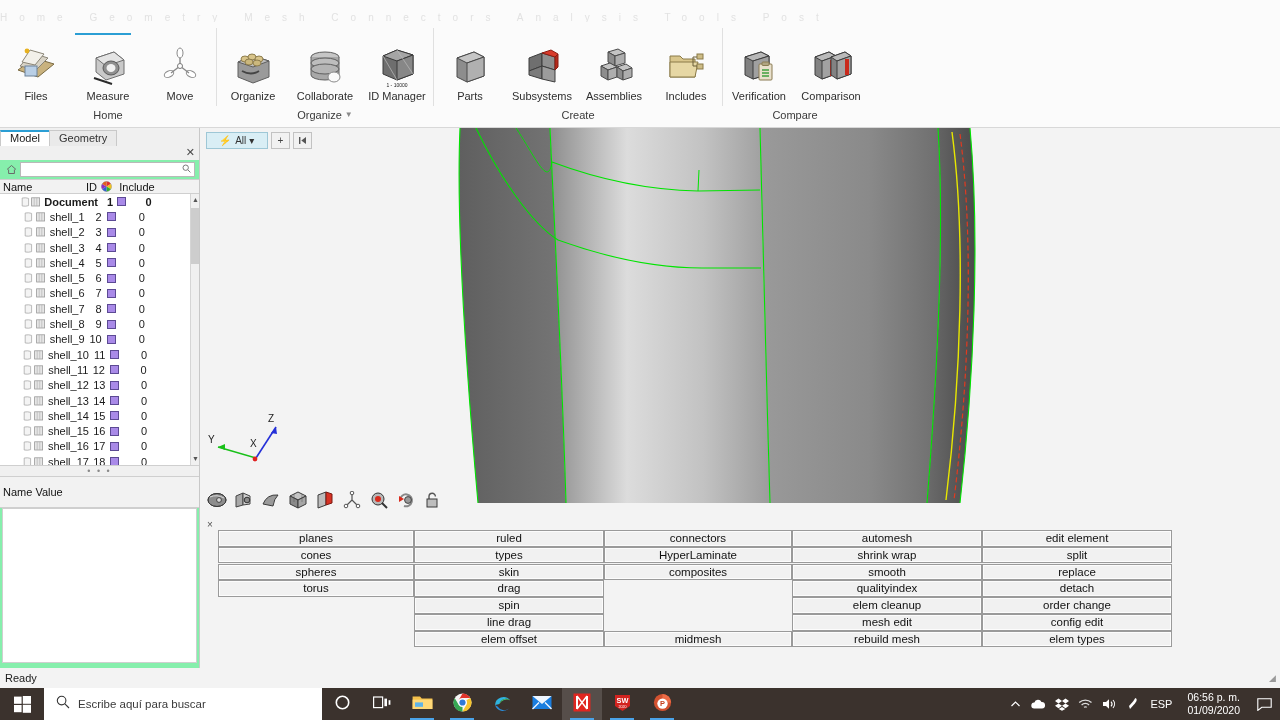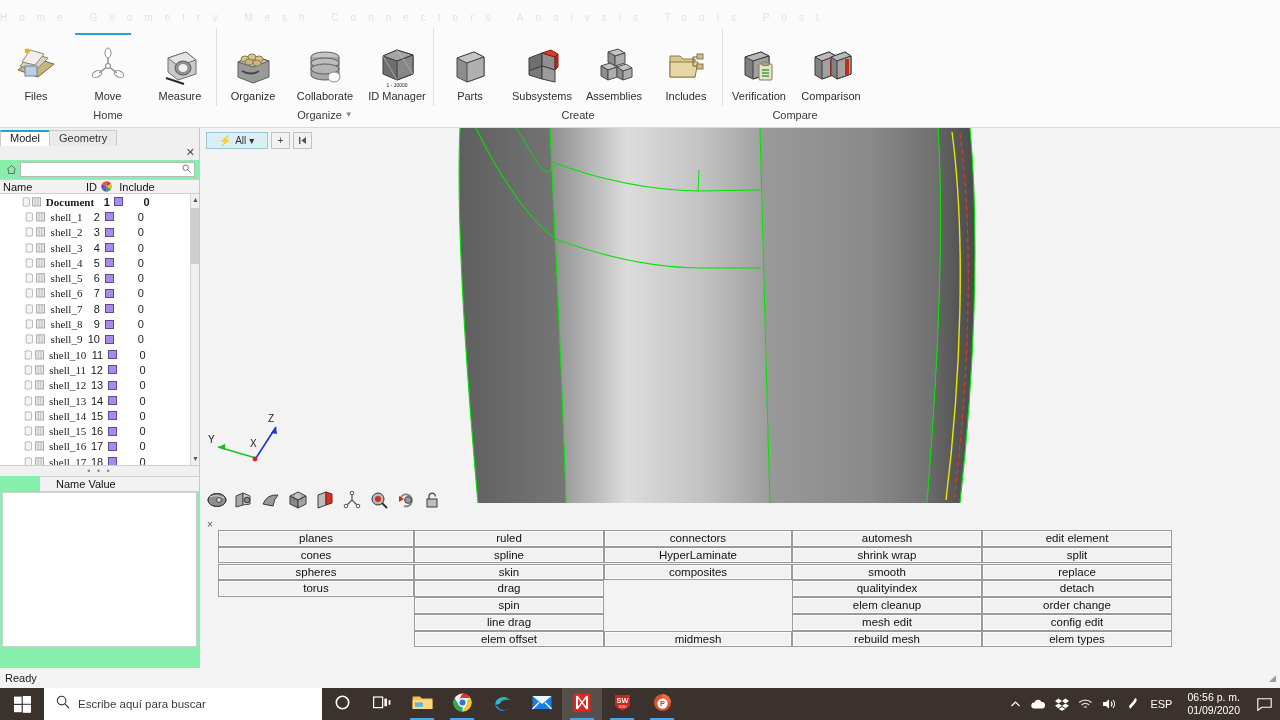--- a/index.html
+++ b/index.html
@@ -87,41 +87,41 @@
   .th-pad { width: 40px; }
   .tree-body {
     position: relative; height: 272px; background: #ffffff; overflow: hidden;
     border-bottom: 1px solid #cfcfcf;
   }
   .trow { display: flex; align-items: center; height: 15.3px; font-size: 11px; color: #1a1a1a; }
   .trow.root { font-weight: bold; }
   .t-ind { width: 24px; }
   .t-ico1 { width: 12px; display: flex; justify-content: center; }
   .t-ico2 { width: 13px; display: flex; justify-content: center; }
-  .t-name { flex: 1; padding-left: 3px; font-family: Liberation Serif, serif; }
+  .t-name { flex: 1; padding-left: 3px; }
   .t-id { width: 18px; text-align: right; }
   .t-sw { width: 20px; display: flex; justify-content: center; }
   .sw {
     width: 9px; height: 9px; background: #a98ae8; border: 1px solid #5c4a94;
   }
   .t-inc { width: 44px; text-align: center; }
   .t-pad { width: 38px; }
   .vscroll {
     position: absolute; right: 0; top: 0; width: 9px; height: 100%;
     background: #f0f0f0; border-left: 1px solid #d5d5d5;
   }
   .vscroll .thumb { position:absolute; left:0; top: 14px; width: 9px; height: 56px; background: #cdcdcd; }
   .vscroll .ar { position: absolute; left: 0; width: 9px; height: 12px; font-size: 7px; text-align: center; color:#555; line-height: 12px;}
   .splitter {
     height: 10px; background: #f0f0f0; display: flex; align-items: center; justify-content: center;
     font-size: 9px; color: #8a8a8a; letter-spacing: 2px;
   }
   .nv-head {
-    height: 16px; background: #f2f2f2; border: 1px solid #cfcfcf; border-left:none; border-right:none;
-    font-size: 11px; color: #111; display: flex; align-items: center; padding-left: 16px; margin-left: 40px;
+    height: 32px; background: #f2f2f2; border: 1px solid #cfcfcf; border-left:none; border-right:none;
+    font-size: 11px; color: #111; display: flex; align-items: center; padding-left: 3px;
   }
   .nv-body { height: 155px; background: #ffffff; border: 1px solid #cfcfcf; margin: 0 2px; }
 
   
   #viewport {
     position: absolute; left: 200px; top: 128px; width: 1080px; height: 393px;
     background: #f3f3f3; overflow: hidden;
   }
   #vp-toolbar {
     position: absolute; left: 0; top: 0; width: 1080px; height: 24px;
@@ -222,41 +222,41 @@
                 <polygon points="8,18 16,6 30,10 21,21" fill="#f2f0ea" stroke="#8a8577" stroke-width="1"></polygon>
                 <rect x="11" y="22" width="12" height="10" fill="#b9cfe6" stroke="#6d8299" stroke-width="1"></rect>
                 <circle cx="13" cy="7" r="2.4" fill="#e8b220"></circle>
               </svg>
             </div>
             <div class="lbl">Files</div>
           </div>
           <div class="ritem">
             <div class="ico">
               <svg width="44" height="44" viewBox="0 0 44 44">
+                <polygon points="10,14 28,8 38,16 38,30 20,36 10,28" fill="#c9c9c9" stroke="#6f6f6f" stroke-width="1"></polygon>
+                <polygon points="10,14 28,8 38,16 20,22" fill="#e4e4e4" stroke="#6f6f6f" stroke-width="1"></polygon>
+                <ellipse cx="25" cy="24" rx="8" ry="7" fill="#8f8f8f" stroke="#5a5a5a"></ellipse>
+                <ellipse cx="25" cy="24" rx="4.5" ry="4" fill="#f0f0f0"></ellipse>
+                <line x1="8" y1="34" x2="26" y2="40" stroke="#2a2a2a" stroke-width="2"></line>
+              </svg>
+            </div>
+            <div class="lbl">Measure</div>
+          </div>
+          <div class="ritem">
+            <div class="ico">
+              <svg width="44" height="44" viewBox="0 0 44 44">
                 <ellipse cx="22" cy="9" rx="3" ry="5" fill="#fff" stroke="#8a8a8a"></ellipse>
                 <path d="M22 14 L22 22" stroke="#8a8a8a" stroke-width="1.4" fill="none"></path>
                 <ellipse cx="11" cy="30" rx="5" ry="3" fill="#fff" stroke="#8a8a8a" transform="rotate(-25 11 30)"></ellipse>
                 <ellipse cx="33" cy="30" rx="5" ry="3" fill="#fff" stroke="#8a8a8a" transform="rotate(25 33 30)"></ellipse>
                 <path d="M22 22 L13 29 M22 22 L31 29" stroke="#8a8a8a" stroke-width="1.4" fill="none"></path>
                 <circle cx="22" cy="22" r="2.5" fill="#fff" stroke="#7a7a7a"></circle>
               </svg>
             </div>
             <div class="lbl">Move</div>
-          </div>
-          <div class="ritem">
-            <div class="ico">
-              <svg width="44" height="44" viewBox="0 0 44 44">
-                <polygon points="10,14 28,8 38,16 38,30 20,36 10,28" fill="#c9c9c9" stroke="#6f6f6f" stroke-width="1"></polygon>
-                <polygon points="10,14 28,8 38,16 20,22" fill="#e4e4e4" stroke="#6f6f6f" stroke-width="1"></polygon>
-                <ellipse cx="25" cy="24" rx="8" ry="7" fill="#8f8f8f" stroke="#5a5a5a"></ellipse>
-                <ellipse cx="25" cy="24" rx="4.5" ry="4" fill="#f0f0f0"></ellipse>
-                <line x1="8" y1="34" x2="26" y2="40" stroke="#2a2a2a" stroke-width="2"></line>
-              </svg>
-            </div>
-            <div class="lbl">Measure</div>
           </div>
         </div>
         <div class="rgroup-label">Home</div>
       </div>
 
       <div class="rgroup-sep"></div>
 
       <div class="rgroup">
         <div class="rgroup-items">
           <div class="ritem">
@@ -1021,21 +1021,21 @@
           <div class="cbtn">planes</div>
           <div class="cbtn">cones</div>
           <div class="cbtn">spheres</div>
           <div class="cbtn">torus</div>
           <div class="cbtn empty"></div>
           <div class="cbtn empty"></div>
           <div class="cbtn empty"></div>
         </div>
         <div class="cmdcol" style="width: 190px;">
           <div class="cbtn">ruled</div>
-          <div class="cbtn">spline</div>
+          <div class="cbtn">types</div>
           <div class="cbtn">skin</div>
           <div class="cbtn">drag</div>
           <div class="cbtn">spin</div>
           <div class="cbtn">line drag</div>
           <div class="cbtn">elem offset</div>
         </div>
         <div class="cmdcol" style="width: 188px;">
           <div class="cbtn">connectors</div>
           <div class="cbtn">HyperLaminate</div>
           <div class="cbtn">composites</div>

